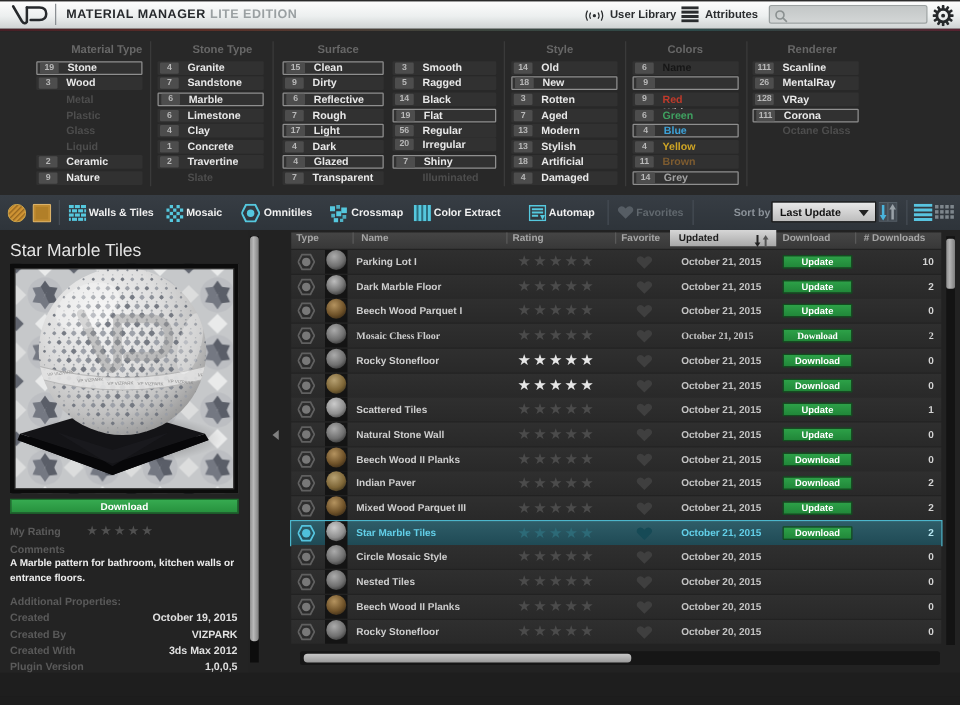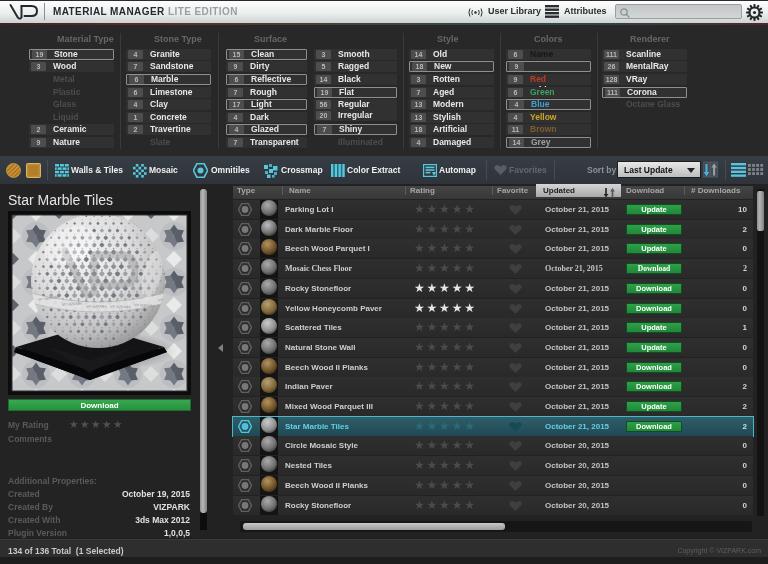--- a/index.html
+++ b/index.html
@@ -1356,20 +1356,21 @@
               <ellipse cx="144" cy="64" rx="9" ry="25" fill="#ffffff" opacity="0.3" transform="rotate(14 144 64)"></ellipse>
               <path d="M90 137 A67 67 0 0 0 144 114 A73 73 0 0 1 90 137" fill="#6a6a6a" opacity="0.5"></path>
             </g>
             <rect x="1.5" y="1.5" width="180" height="181" fill="none" stroke="#0c0c0c" stroke-width="5"></rect>
             <rect x="4" y="4" width="175" height="176" fill="none" stroke="#303030" stroke-width="1"></rect>
           </svg></div>
       <div id="dlbtn">Download</div>
       <div class="lrow" style="top:236px;">My Rating</div>
       <div class="abs" style="left:69px;top:234px;font-size:10.5px;letter-spacing:1.6px;color:#505050;">★★★★★</div>
       <div class="lrow" style="top:250px;">Comments</div>
+      <div id="ldesc"><span style="white-space:nowrap;">A Marble pattern for bathroom, kitchen walls or</span><br><span style="white-space:nowrap;">entrance floors.</span></div>
       <div class="lrow" style="top:292px;">Additional Properties:</div>
       <div class="lrow" style="top:305px;">Created</div>
         <div class="lval" style="top:305px;">October 19, 2015</div>
       <div class="lrow" style="top:318px;">Created By</div>
         <div class="lval" style="top:318px;">VIZPARK</div>
       <div class="lrow" style="top:331px;">Created With</div>
         <div class="lval" style="top:331px;">3ds Max 2012</div>
       <div class="lrow" style="top:344px;">Plugin Version</div>
         <div class="lval" style="top:344px;">1,0,0,5</div>
     </div>
@@ -1486,21 +1487,20 @@
           <span class="ct">0</span>
         </div>
   <div class="row" style="top:114.5px;">
           <span class="ticon"><svg width="14" height="15" viewBox="0 0 14 15">
 <polygon points="3.6,1.6 10.4,1.6 13.5,7.5 10.4,13.4 3.6,13.4 0.5,7.5" fill="none" stroke="#606060" stroke-width="1.4"></polygon>
 <circle cx="7" cy="7.5" r="3.4" fill="#787878"></circle>
             </svg></span>
           <span class="thumb">
             <i style="background:radial-gradient(circle at 40% 32%, #b7a172, #7e6637 55%, #2f2715 92%);"></i>
           </span>
-          <span class="nm">Yellow Honeycomb Paver</span>
           <span class="st lit">★★★★★</span>
           <svg class="hrt" width="13" height="12" viewBox="0 0 13 12">
 <path d="M6.5 11 L1.2 5.8 Q-0.8 3.4 1.6 1.6 Q4 0 6.5 2.8 Q9 0 11.4 1.6 Q13.8 3.4 11.8 5.8 Z" fill="#3f3f3f"></path>
           </svg>
           <span class="dt">October 21, 2015</span>
           <span class="btn">Download</span>
           <span class="ct">0</span>
         </div>
   <div class="row" style="top:134.2px;">
           <span class="ticon"><svg width="14" height="15" viewBox="0 0 14 15">
@@ -1670,18 +1670,14 @@
         </div>
   <div id="vscroll">
           <div class="h"></div>
         </div>
   <div id="hscroll">
           <div class="h"></div>
         </div>
   </div>
   </div>
 
-  <div id="statusbar">
-    <div class="l">134 of 136 Total&nbsp; (1 Selected)</div>
-    <div class="r">Copyright © VIZPARK.com</div>
-  </div>
   <div id="bottom"></div>
 </div>
 
 </body></html>

